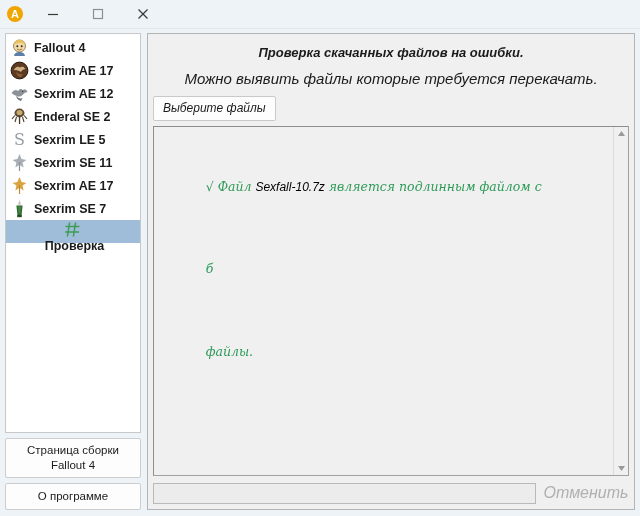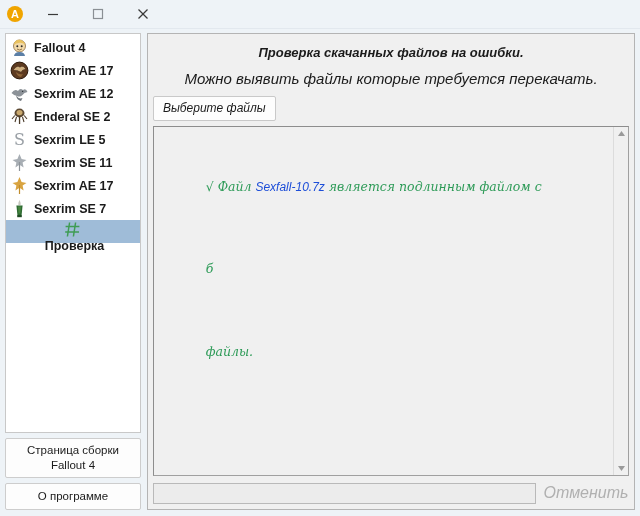--- a/index.html
+++ b/index.html
@@ -197,21 +197,21 @@
     font-size: 12.5px;
     line-height: 16.5px;
     color: #2e9b58;
     white-space: pre-wrap;
     overflow: hidden;
     box-sizing: border-box;
   }
   .log-line { display: block; }
   .fname {
     font-family: "Liberation Sans", sans-serif;
-    color: #1d4ed8;
+    color: #000000;
     font-size: 12px;
   }
   .scrollbar {
     width: 15px;
     min-width: 15px;
     background: #f0f0f0;
     border-left: 1px solid #dcdcdc;
     display: flex;
     flex-direction: column;
     justify-content: space-between;

